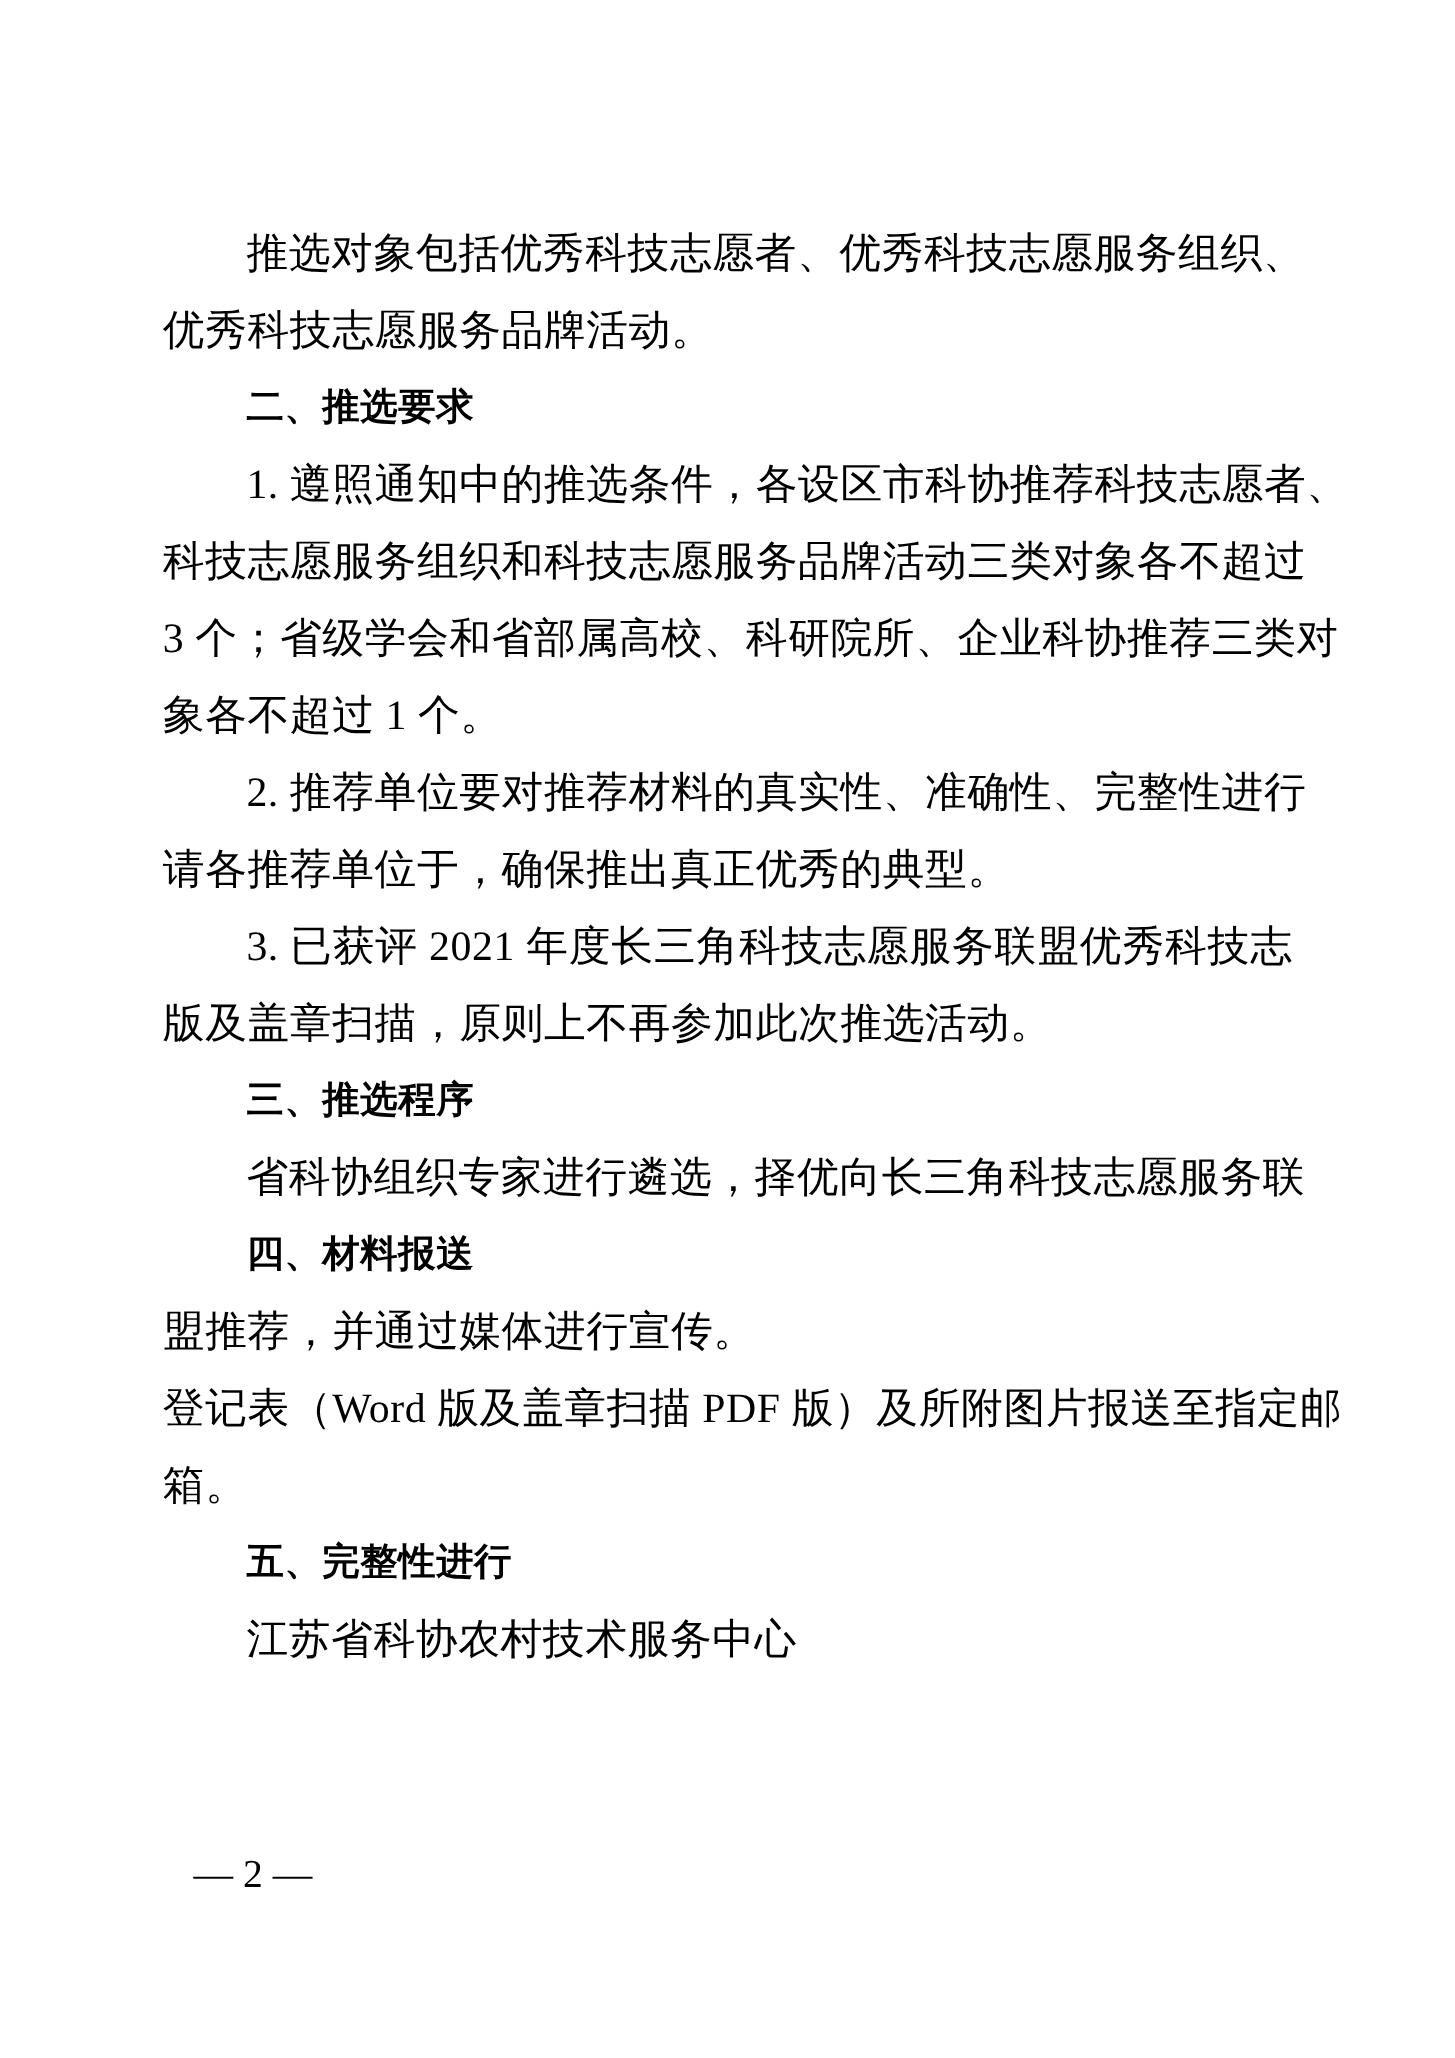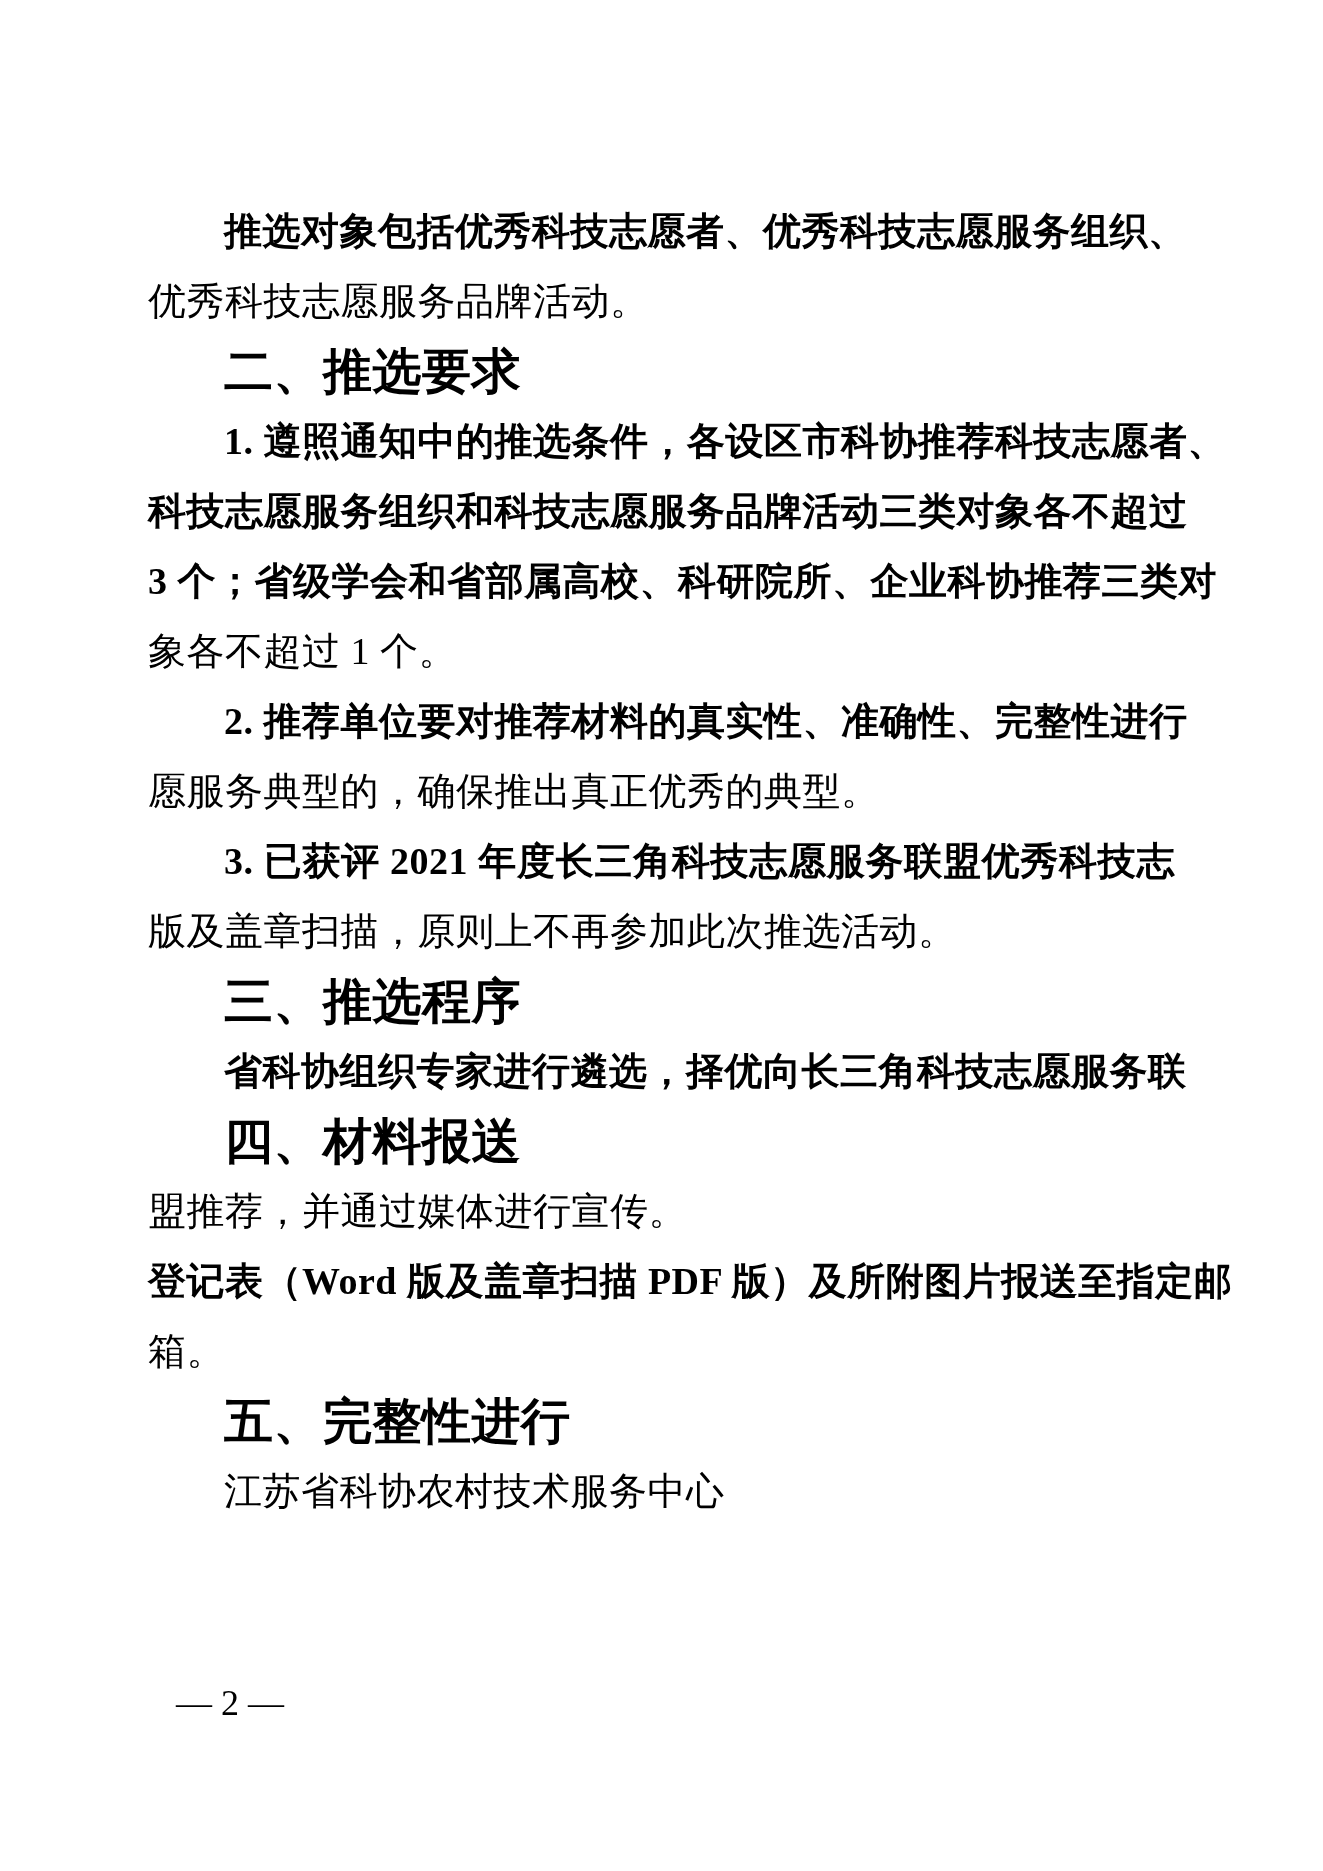--- a/index.html
+++ b/index.html
@@ -26,29 +26,28 @@
     height: 70px;
     line-height: 70px;
     font-size: 38px;
     white-space: nowrap;
     text-align: justify;
     text-justify: inter-character;
     letter-spacing: 0.5px;
   }
   .line.full {
     text-align-last: justify;
-    font-weight: bold;
   }
   .line.indent {
     padding-left: 76px;
   }
   .line.heading {
-    font-family: Liberation Sans, sans-serif;
+    font-family: Liberation Serif, serif;
     font-weight: bold;
-    font-size: 49px;
+    font-size: 34px;
   }
   .footer {
     position: absolute;
     left: 176px;
     top: 1683px;
     font-size: 36px;
     line-height: 40px;
     font-family: "Liberation Serif", "DejaVu Serif", serif;
     color: #000000;
   }
@@ -59,21 +58,21 @@
 <div class="page">
   <div class="content">
       <div class="line indent full">推选对象包括优秀科技志愿者、优秀科技志愿服务组织、</div>
       <div class="line">优秀科技志愿服务品牌活动。</div>
       <div class="line heading indent">二、推选要求</div>
       <div class="line indent full">1. 遵照通知中的推选条件，各设区市科协推荐科技志愿者、</div>
       <div class="line full">科技志愿服务组织和科技志愿服务品牌活动三类对象各不超过</div>
       <div class="line full">3 个；省级学会和省部属高校、科研院所、企业科协推荐三类对</div>
       <div class="line">象各不超过 1 个。</div>
       <div class="line indent full">2. 推荐单位要对推荐材料的真实性、准确性、完整性进行</div>
-      <div class="line">愿服务典型的，确保推出真正优秀的典型。</div>
+      <div class="line">请各推荐单位于，确保推出真正优秀的典型。</div>
       <div class="line indent full">3. 已获评 2021 年度长三角科技志愿服务联盟优秀科技志</div>
       <div class="line">版及盖章扫描，原则上不再参加此次推选活动。</div>
       <div class="line heading indent">三、推选程序</div>
       <div class="line indent full">省科协组织专家进行遴选，择优向长三角科技志愿服务联</div>
       <div class="line heading indent">四、材料报送</div>
       <div class="line">盟推荐，并通过媒体进行宣传。</div>
       <div class="line full">登记表（Word 版及盖章扫描 PDF 版）及所附图片报送至指定邮</div>
       <div class="line">箱。</div>
       <div class="line heading indent">五、完整性进行</div>
       <div class="line indent">江苏省科协农村技术服务中心</div>

